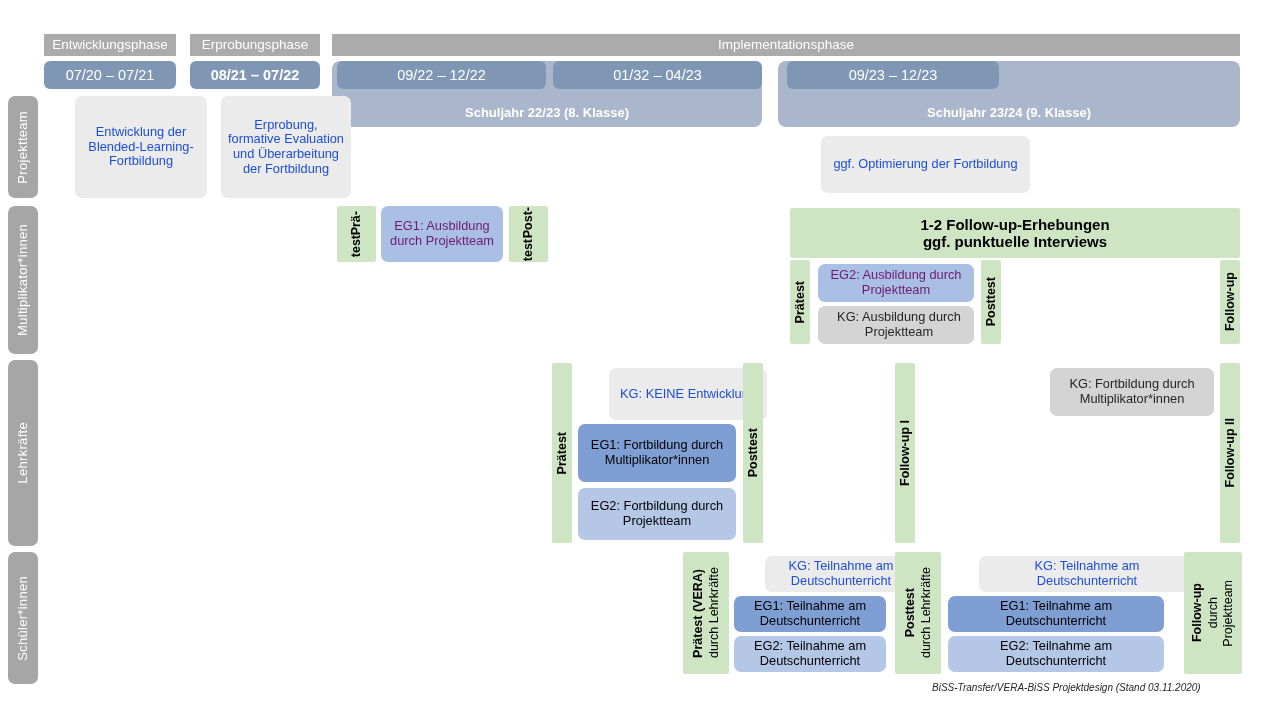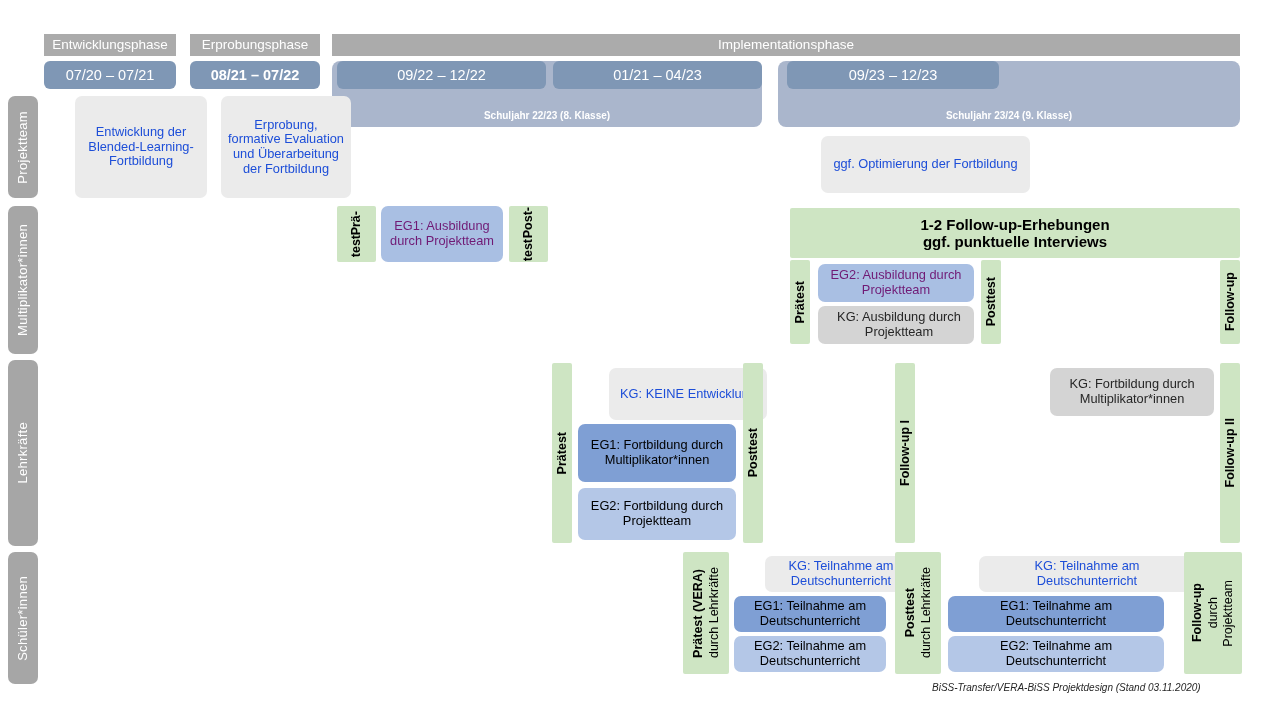--- a/index.html
+++ b/index.html
@@ -16,21 +16,21 @@
        display:flex;align-items:center;justify-content:center;
        text-align:center;line-height:1.15;}
 
   
   .phase{background:#ABABAB;color:#ffffff;font-size:13.5px;border-radius:0;}
 
   
   .datechip{background:#7F97B5;color:#ffffff;font-size:14.5px;border-radius:6px;}
 
   
-  .schoolyear{background:#AAB6CC;color:#ffffff;font-size:10px;font-weight:bold;
+  .schoolyear{background:#AAB6CC;color:#ffffff;font-size:13px;font-weight:bold;
               border-radius:8px;align-items:flex-end;padding-bottom:6px;}
 
   
   .role{background:#A6A6A6;color:#ffffff;border-radius:7px;font-size:13px;}
   .role span{
     writing-mode:vertical-rl;transform:rotate(180deg);
     white-space:nowrap;letter-spacing:.3px;
   }
 
   
@@ -65,21 +65,21 @@
   <div class="box phase" style="left:190px;top:34px;width:130px;height:22px;">Erprobungsphase</div>
   <div class="box phase" style="left:332px;top:34px;width:908px;height:22px;">Implementationsphase</div>
 
   <div class="box datechip" style="left:44px;top:61px;width:132px;height:28px;">07/20 – 07/21</div>
   <div class="box datechip" style="left:190px;top:61px;width:130px;height:28px;font-weight:bold;">08/21 – 07/22</div>
 
   <div class="box schoolyear" style="left:332px;top:61px;width:430px;height:66px;">Schuljahr 22/23 (8. Klasse)</div>
   <div class="box schoolyear" style="left:778px;top:61px;width:462px;height:66px;">Schuljahr 23/24 (9. Klasse)</div>
 
   <div class="box datechip" style="left:337px;top:61px;width:209px;height:28px;">09/22 – 12/22</div>
-  <div class="box datechip" style="left:553px;top:61px;width:209px;height:28px;">01/21 – 04/23</div>
+  <div class="box datechip" style="left:553px;top:61px;width:209px;height:28px;">01/32 – 04/23</div>
   <div class="box datechip" style="left:787px;top:61px;width:212px;height:28px;">09/23 – 12/23</div>
 
   <div class="box role" style="left:8px;top:96px;width:30px;height:102px;">
     <span>Projektteam</span>
   </div>
   <div class="box role" style="left:8px;top:206px;width:30px;height:148px;">
     <span>Multiplikator*innen</span>
   </div>
   <div class="box role" style="left:8px;top:360px;width:30px;height:186px;">
     <span>Lehrkräfte</span>

